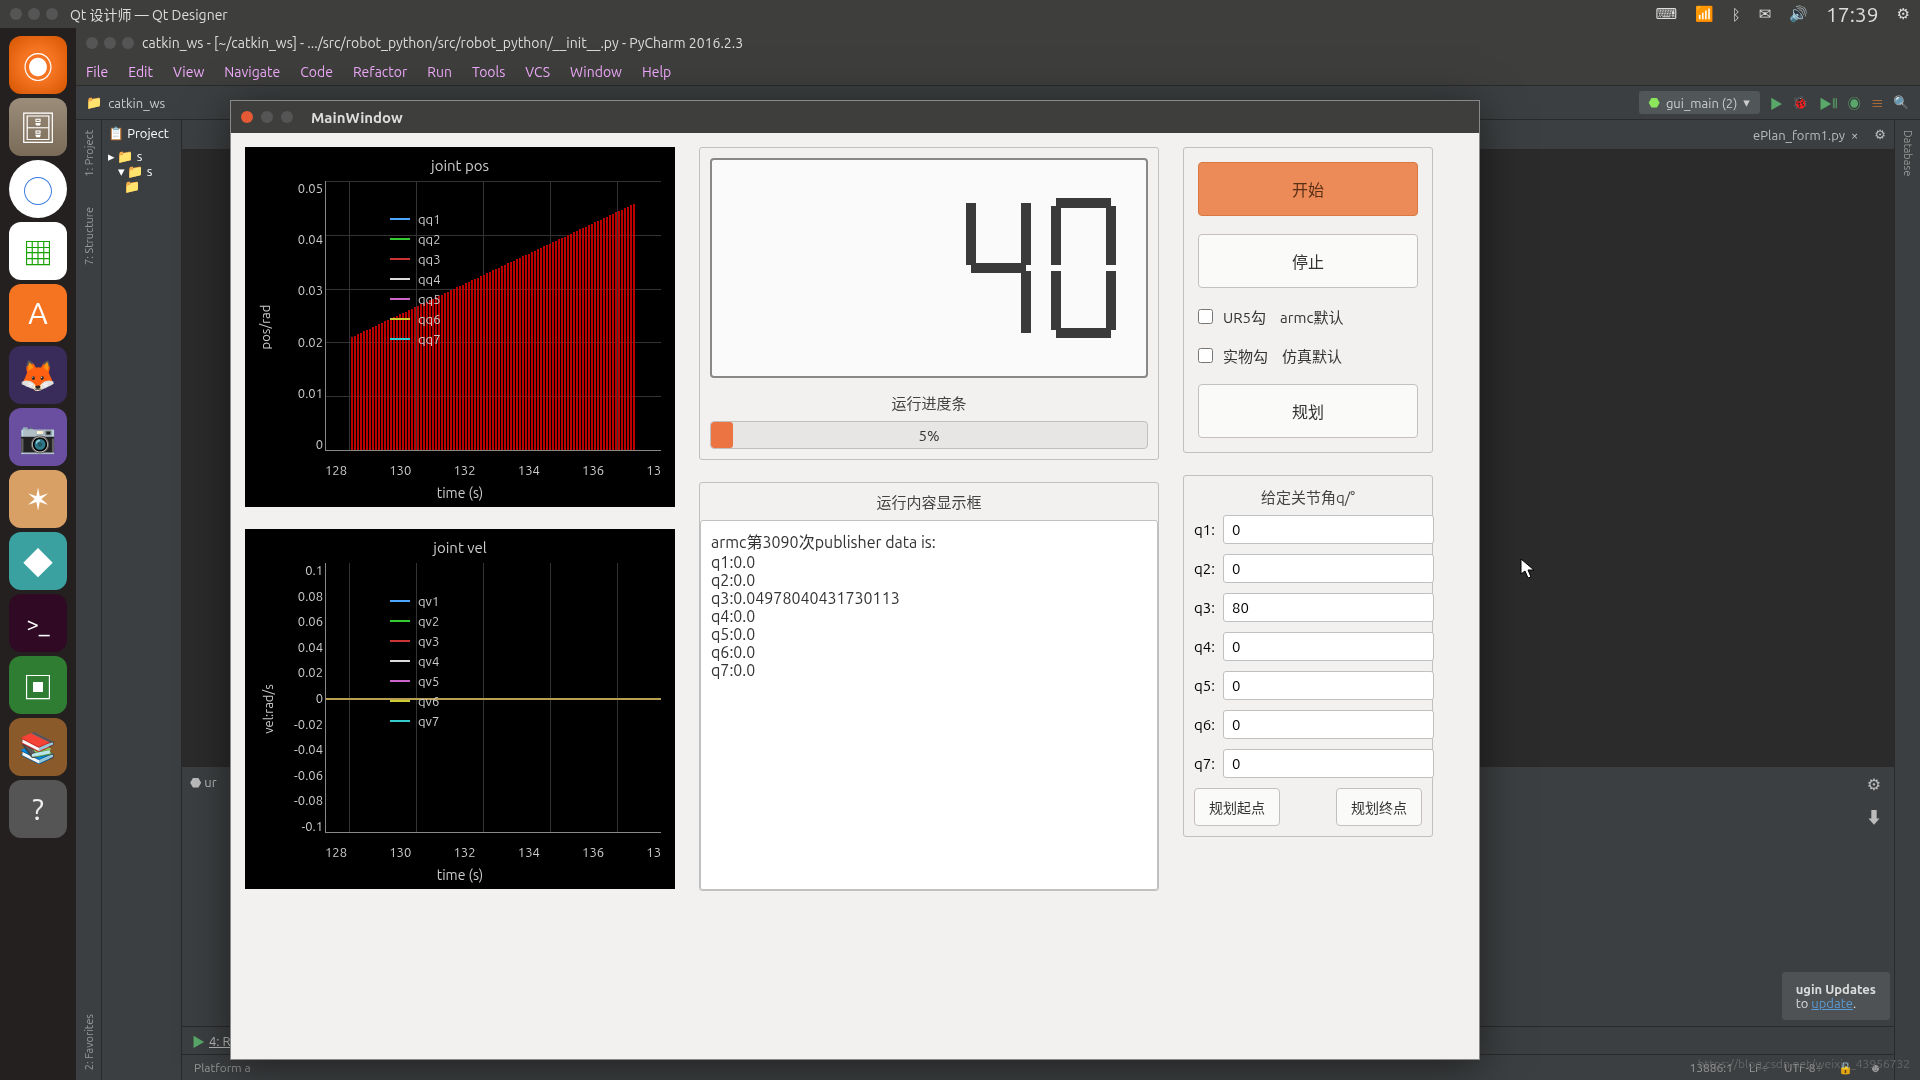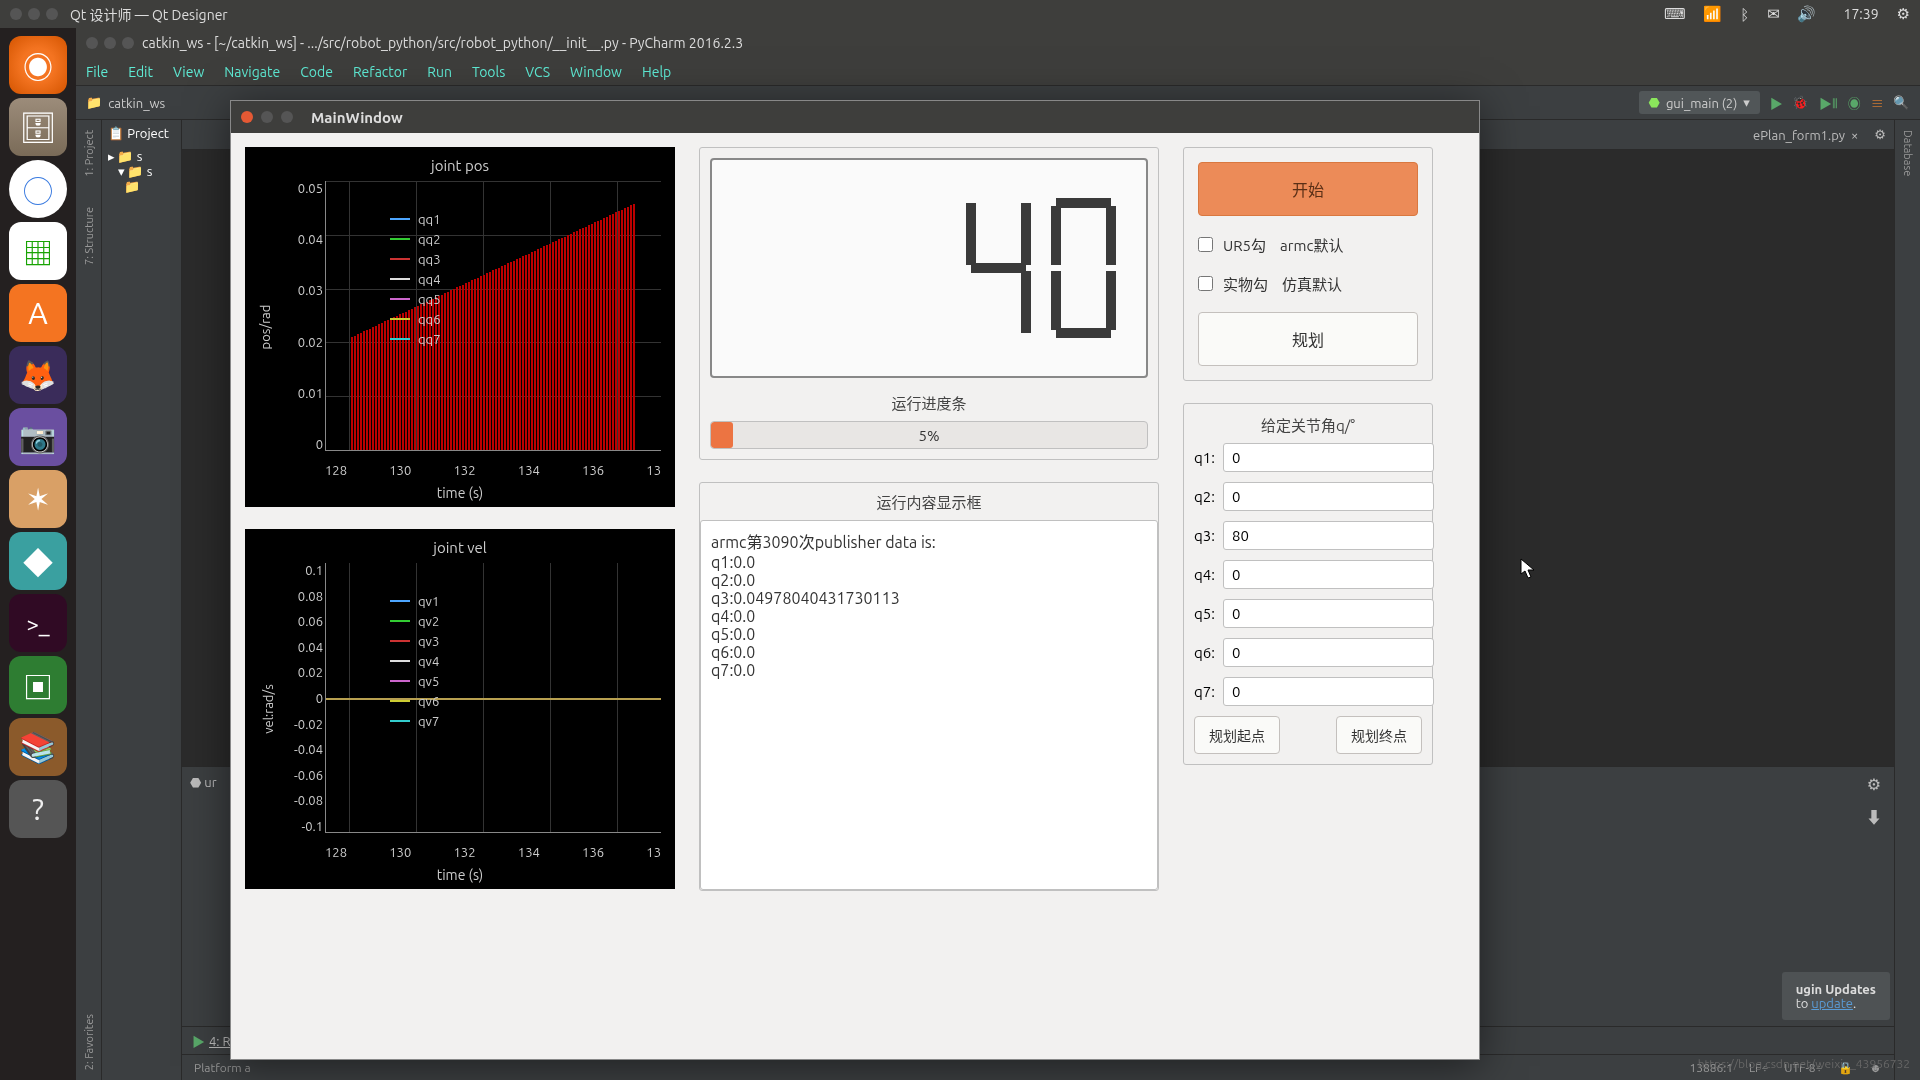--- a/index.html
+++ b/index.html
@@ -4,39 +4,39 @@
 <style>
 * { margin: 0; padding: 0; box-sizing: border-box; font-family: "Ubuntu", "Noto Sans CJK SC", sans-serif; }
 body { width: 1920px; height: 1080px; background: #2a2a2a; overflow: hidden; position: relative; }
 
 
 .top-panel { height: 28px; background: #3e3e3c; display: flex; align-items: center; padding: 0 10px; color: #ddd; font-size: 14px; }
 .top-panel .win-ctrls { display: flex; gap: 6px; margin-right: 12px; }
 .circ { width: 12px; height: 12px; border-radius: 50%; background: #555; }
 .top-panel .title { flex: 1; }
 .top-panel .tray { display: flex; align-items: center; gap: 18px; font-size: 15px; }
-.tray .time { font-size: 14px; margin-left: 9px; }
+.tray .time { font-size: 21px; }
 
 
 .launcher { position: absolute; left: 0; top: 28px; width: 76px; height: calc(100% - 28px); background: rgba(35,30,30,0.85); display: flex; flex-direction: column; align-items: center; padding-top: 8px; gap: 4px; }
 .launcher .icon { width: 58px; height: 58px; border-radius: 12px; display: flex; align-items: center; justify-content: center; font-size: 30px; color: #fff; }
 .launcher .ubuntu { background: radial-gradient(circle,#f47421 40%,#d35400); }
 .launcher .files { background: linear-gradient(#9c8c7a,#7a6b58); }
 .launcher .chromium { background: #fff; border-radius: 50%; color:#3a7be0;}
 .launcher .calc { background: #fff; color:#18a303;}
 .launcher .sw { background: #f47421; color:#fff;}
 .launcher .ff { background: #3a2c5a; }
 .launcher .term { background:#300a24; font-size:22px;}
 .launcher .help { background:#555; color:#eee;}
 
 
 .pycharm { position: absolute; left: 76px; top: 28px; right: 0; bottom: 0; background: #3c3f41; color: #bbb; display:flex; flex-direction:column;}
 .pycharm .pc-title { height: 30px; background: #3e3e3c; display:flex; align-items:center; padding:0 10px; gap:8px; font-size:14px; color:#ddd;}
 .pycharm .pc-title .win-ctrls { display:flex; gap:6px; }
-.pycharm .menubar { height: 28px; background: #3e3e3c; display:flex; align-items:center; padding:0 10px; gap:20px; font-size:14px; color:#5eead4; border-bottom:1px solid #2a2a2a;}
+.pycharm .menubar { height: 28px; background: #3e3e3c; display:flex; align-items:center; padding:0 10px; gap:20px; font-size:14px; color:#f0abfc; border-bottom:1px solid #2a2a2a;}
 .pycharm .toolbar-row { height: 34px; background: #3c3f41; display:flex; align-items:center; padding:0 10px; color:#ccc; font-size:13px; border-bottom:1px solid #2a2a2a;}
 .pycharm .toolbar-row .folder-icon { color:#a9b7c6; margin-right:6px;}
 .pycharm .toolbar-row .right-ctrls { margin-left:auto; display:flex; align-items:center; gap:10px;}
 .pycharm .toolbar-row .run-config { background:#515658; border-radius:3px; padding:4px 10px; display:flex; align-items:center; gap:6px;}
 .pycharm .toolbar-row .tri-green { color:#59a869;}
 .pycharm .body { flex:1; display:flex; position:relative;}
 .pycharm .left-gutter { width:26px; background:#3c3f41; border-right:1px solid #2a2a2a; display:flex; flex-direction:column; align-items:center; padding-top:10px; gap:30px; font-size:11px; color:#999;}
 .pycharm .left-gutter .rot { writing-mode: vertical-rl; transform:rotate(180deg); }
 .pycharm .proj-tree { width:80px; background:#3c3f41; border-right:1px solid #2a2a2a; padding:6px; font-size:13px; color:#ffffff;}
 .pycharm .editor-area { flex:1; display:flex; flex-direction:column; background:#2b2b2b;}
@@ -532,20 +532,21 @@
 q4:0.0
 q5:0.0
 q6:0.0
 q7:0.0</div>
       </div>
     </div>
 
     <div class="mw-col c3">
       <div class="gbox" style="display:flex;flex-direction:column;gap:18px;padding:14px">
         <div class="btn primary">开始</div>
+        <div class="btn">停止</div>
         <div class="cb-row">
           <input type="checkbox" style="">
           <span>UR5勾</span>
           <span style="margin-left:4px">armc默认</span>
         </div>
         <div class="cb-row">
           <input type="checkbox" style="">
           <span>实物勾</span>
           <span style="margin-left:4px">仿真默认</span>
         </div>

